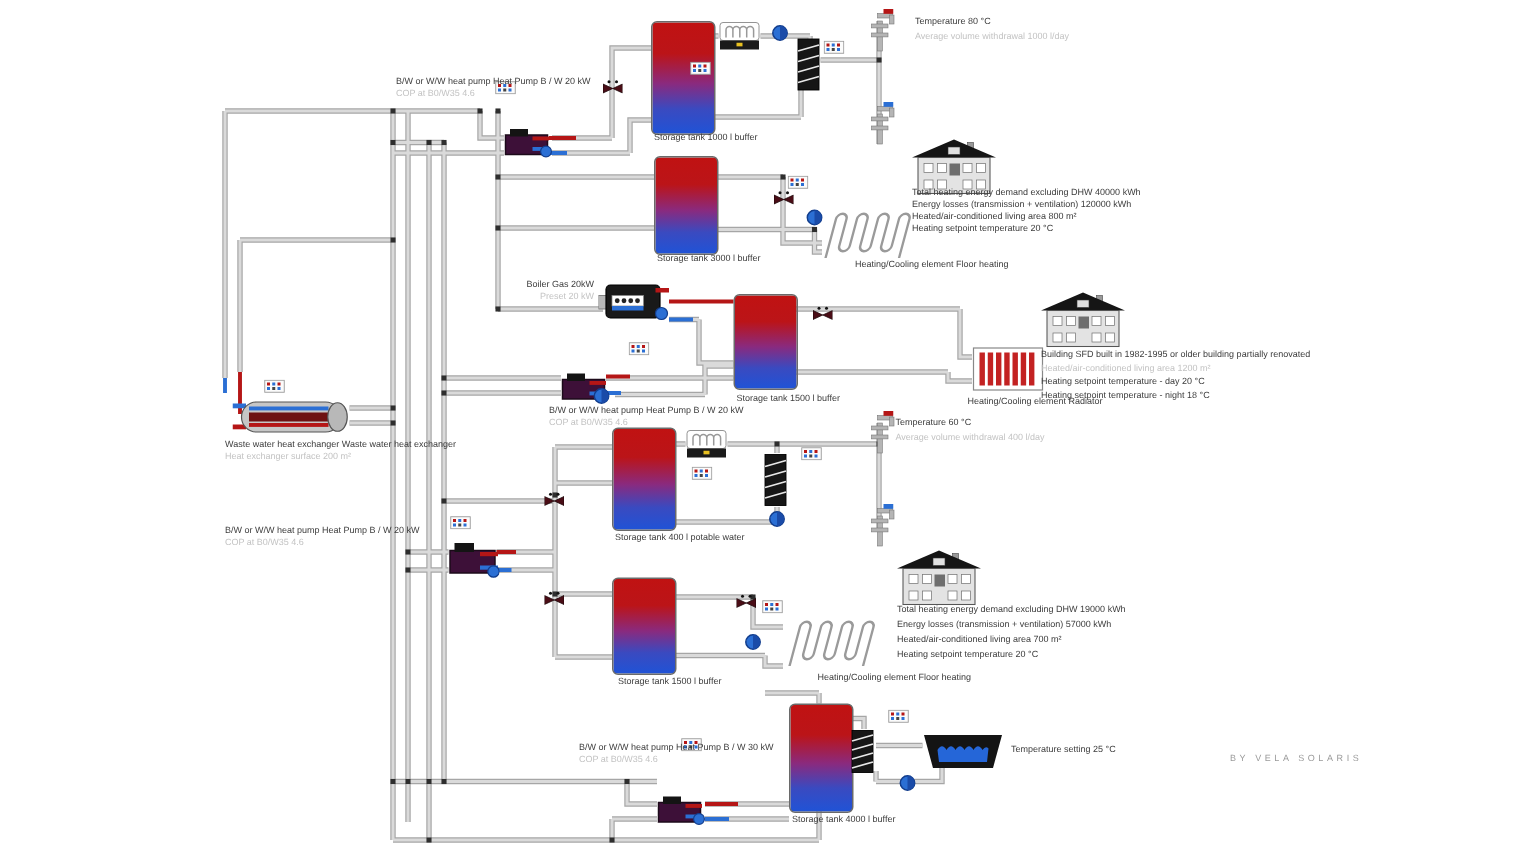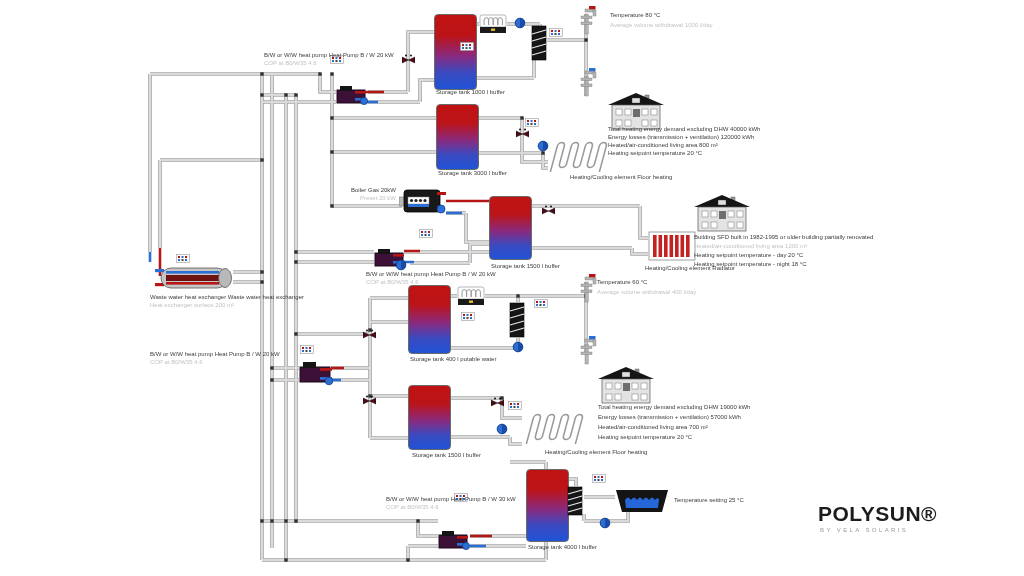--- a/index.html
+++ b/index.html
@@ -540,17 +540,16 @@
   <div class="sub" style="left:694px;top:243px">Heated/air-conditioned living area 1200 m²</div>
   <div class="lbl" style="left:694px;top:252px">Heating setpoint temperature - day 20 °C</div>
   <div class="lbl" style="left:694px;top:261px">Heating setpoint temperature - night 18 °C</div>
 
   <div class="lbl" style="left:598px;top:404px">Total heating energy demand excluding DHW 19000 kWh</div>
   <div class="lbl" style="left:598px;top:414px">Energy losses (transmission + ventilation) 57000 kWh</div>
   <div class="lbl" style="left:598px;top:424px">Heated/air-conditioned living area 700 m²</div>
   <div class="lbl" style="left:598px;top:434px">Heating setpoint temperature 20 °C</div>
 
   <div class="logo">
-    <div class="logo-title">POLYSUN®</div>
     <div class="logo-sub">BY VELA SOLARIS</div>
   </div>
 
 </div>
 
 </body></html>

